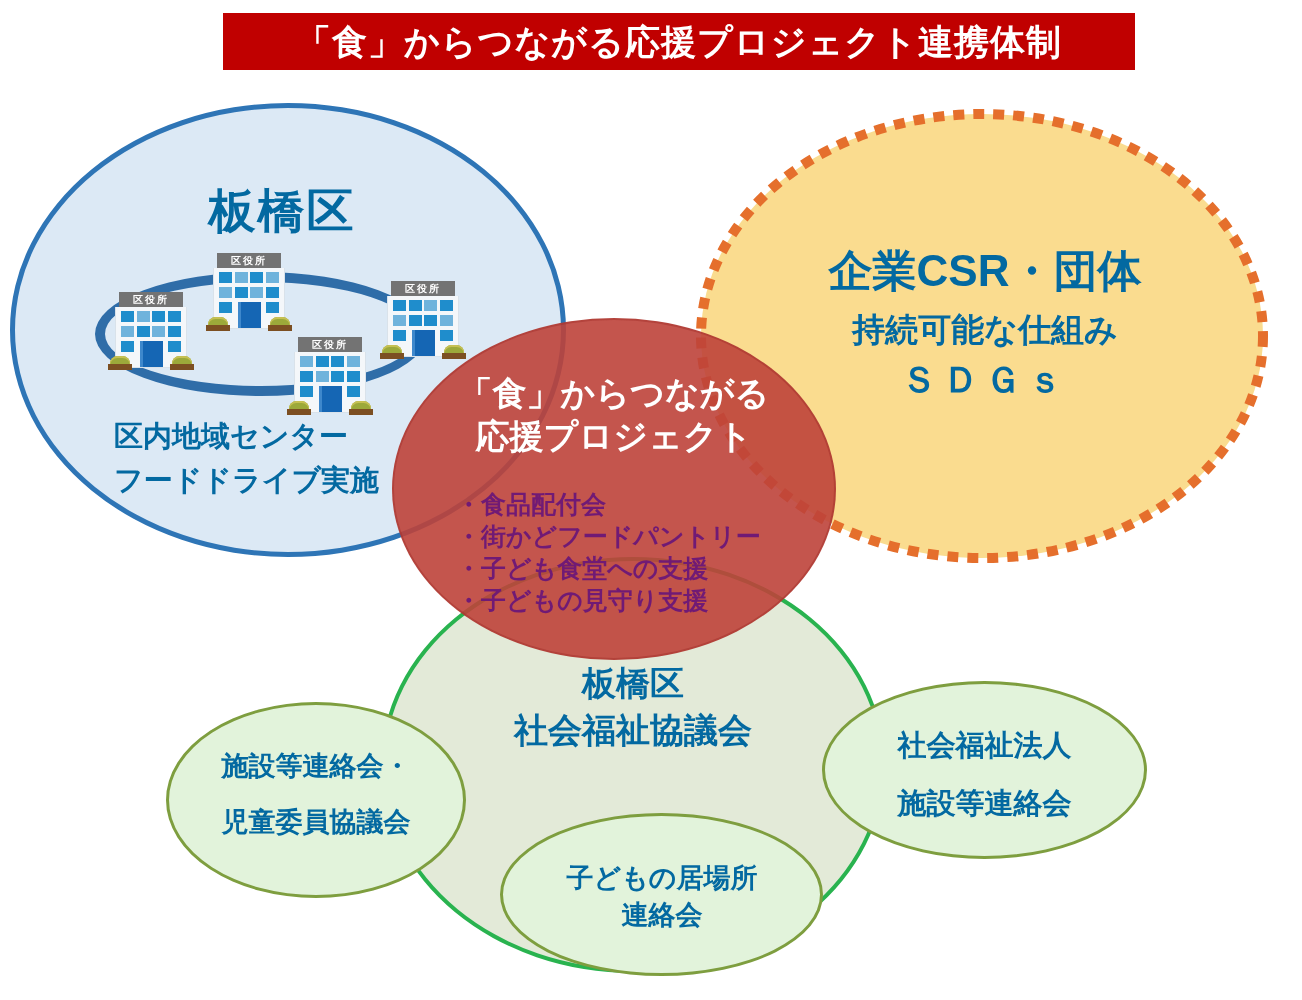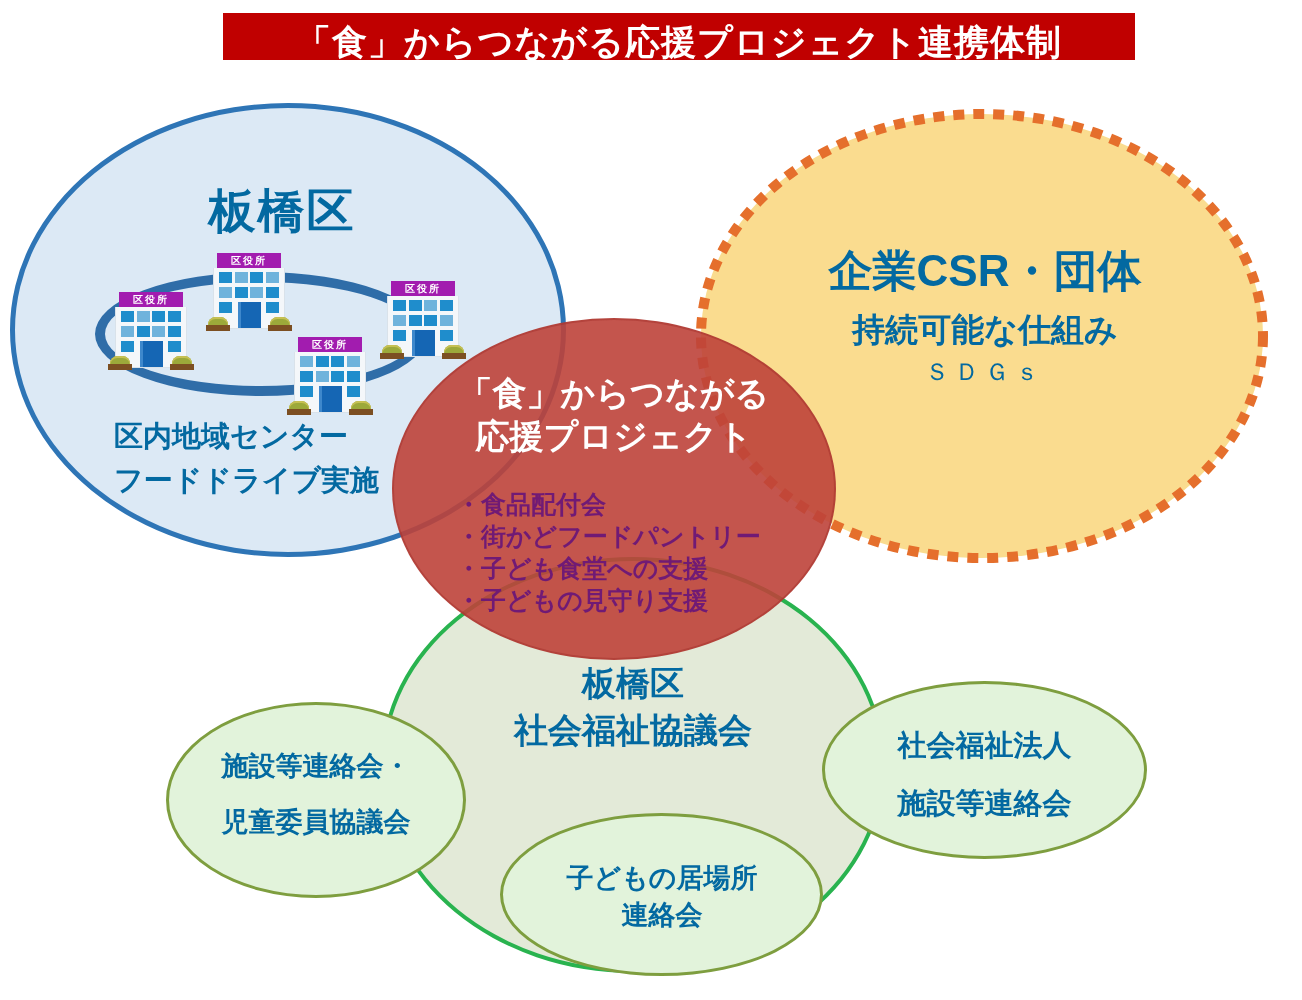--- a/index.html
+++ b/index.html
@@ -13,41 +13,41 @@
   .yellow-svg{left:688px;top:102px;width:588px;height:468px;z-index:1;}
   .big-green{left:381px;top:557px;width:504px;height:416px;background:#E3EAD8;border:4px solid #29B34F;z-index:2;}
   .ring{left:95px;top:272px;width:332px;height:124px;background:transparent;border:10px solid #2F6DA8;z-index:2;}
   .red-ellipse{left:392px;top:318px;width:444px;height:342px;background:rgba(190,66,58,0.9);border:2px solid rgba(160,45,40,0.45);z-index:4;}
   .small-green{background:#E2F3DB;border:3px solid #7E9E3F;z-index:5;}
   .minsei-ellipse{left:166px;top:702px;width:300px;height:196px;}
   .houjin-ellipse{left:822px;top:681px;width:325px;height:178px;}
   .kodomo-ellipse{left:500px;top:813px;width:323px;height:163px;}
 
   
-  .banner{left:223px;top:13px;width:912px;height:47px;background:#C00000;color:#ffffff;
+  .banner{left:223px;top:13px;width:912px;height:57px;background:#C00000;color:#ffffff;
     font-size:35px;font-weight:bold;text-align:center;line-height:57px;letter-spacing:1px;z-index:10;}
 
   
   .txt{position:absolute;color:#0369a1;z-index:6;}
   .center{text-align:center;}
   .itabashi-title{left:162px;top:180px;width:240px;font-size:47px;font-weight:600;letter-spacing:2px;}
   .itabashi-lines{left:114px;top:414px;width:300px;font-size:29px;font-weight:700;line-height:44px;}
   .csr-title{left:780px;top:242px;width:410px;font-size:44px;font-weight:600;}
   .csr-sub{left:780px;top:308px;width:410px;font-size:33px;font-weight:600;}
-  .csr-sdgs{left:780px;top:356px;width:410px;font-size:24px;font-weight:400;letter-spacing:6px;}
+  .csr-sdgs{left:780px;top:356px;width:410px;font-size:36px;font-weight:700;letter-spacing:6px;}
   .project-title{left:428px;top:372px;width:372px;color:#ffffff;font-size:34px;font-weight:bold;line-height:43px;z-index:6;}
   .project-bullets{left:456px;top:488px;width:330px;color:#701a75;font-size:25px;font-weight:bold;line-height:32px;z-index:6;}
   .shakyo{left:455px;top:660px;width:356px;font-size:34px;font-weight:600;line-height:47px;}
   .minsei-txt{left:186px;top:738px;width:260px;font-size:27px;font-weight:600;line-height:56px;}
   .houjin-txt{left:852px;top:716px;width:265px;font-size:29px;font-weight:600;line-height:58px;}
   .kodomo-txt{left:528px;top:860px;width:268px;font-size:27px;font-weight:600;line-height:37px;}
 
   
   .bld{position:absolute;width:78px;z-index:3;}
-  .bld-sign{margin:0 7px;height:15px;background:#a21caf;color:#ffffff;font-size:10px;font-weight:bold;
+  .bld-sign{margin:0 7px;height:15px;background:#737373;color:#ffffff;font-size:10px;font-weight:bold;
     display:flex;align-items:center;justify-content:center;letter-spacing:2px;}
   .bld-body{margin:0 3px;background:#F4F7FA;border:1px solid #D9E2EA;border-top:none;padding:4px 5px 0;}
   .bld-row{display:flex;justify-content:space-between;margin-bottom:4px;}
   .bld-row.last{margin-bottom:0;height:26px;}
   .w{display:block;width:13px;height:11px;background:#1F8DCC;}
   .w.lt{background:#6FB3DC;}
   .door{display:block;width:20px;height:26px;background:#1566B4;border-left:3px solid #3E88CC;}
   .bush{position:absolute;bottom:-2px;width:24px;height:14px;}
   .bush::before{content:"";position:absolute;left:2px;top:0;width:20px;height:9px;background:#9CA93A;
     border-radius:10px 10px 2px 2px;box-shadow:inset 0 2px 0 #C6C053;}

